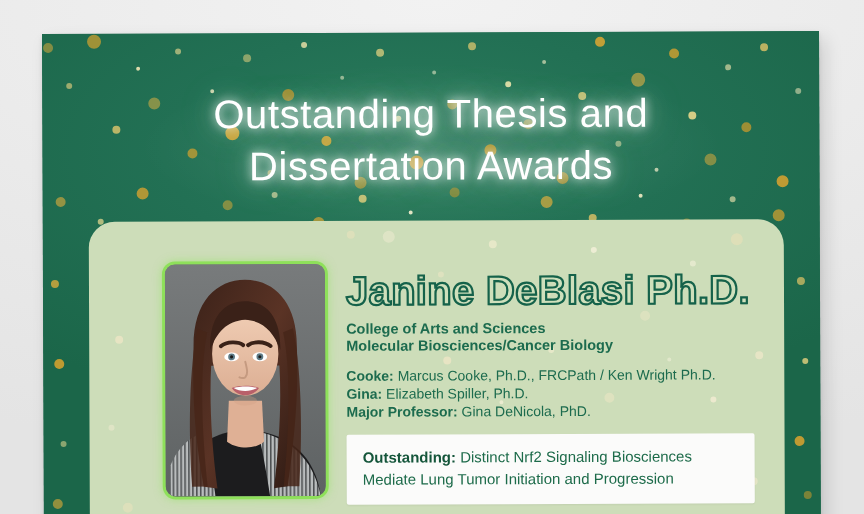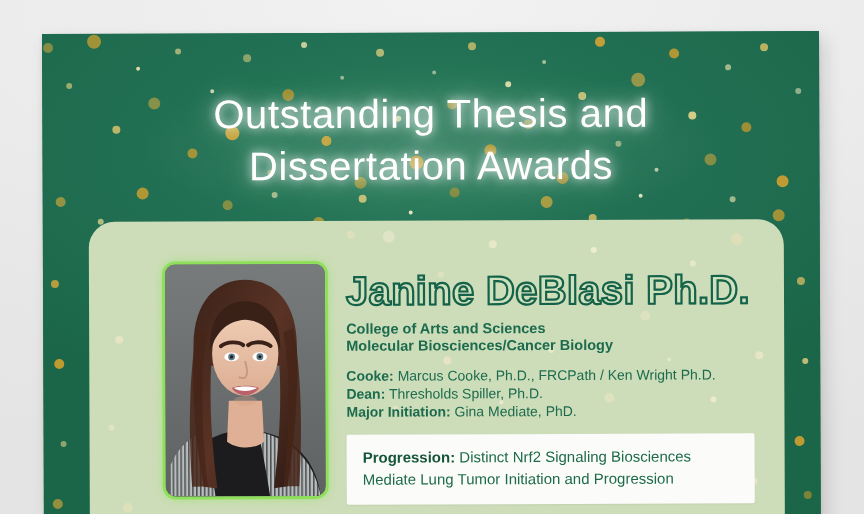--- a/index.html
+++ b/index.html
@@ -312,29 +312,29 @@
       <div class="dept">
         <div>College of Arts and Sciences</div>
         <div>Molecular Biosciences/Cancer Biology</div>
       </div>
 
       <div class="roles">
         <div>
           <b>Cooke:</b><span> Marcus Cooke, Ph.D., FRCPath / Ken Wright Ph.D.</span>
         </div>
         <div>
-          <b>Dean:</b><span> Thresholds Spiller, Ph.D.</span>
+          <b>Gina:</b><span> Elizabeth Spiller, Ph.D.</span>
         </div>
         <div>
-          <b>Major Initiation:</b><span> Gina Mediate, PhD.</span>
+          <b>Major Professor:</b><span> Gina DeNicola, PhD.</span>
         </div>
       </div>
 
       <div class="diss-box">
         <div class="line">
-          <b>Progression:</b><span> Distinct Nrf2 Signaling Biosciences</span>
+          <b>Outstanding:</b><span> Distinct Nrf2 Signaling Biosciences</span>
         </div>
         <div class="line">Mediate Lung Tumor Initiation and Progression</div>
       </div>
     </div>
   </div>
 
 </div>
 
 </body></html>

